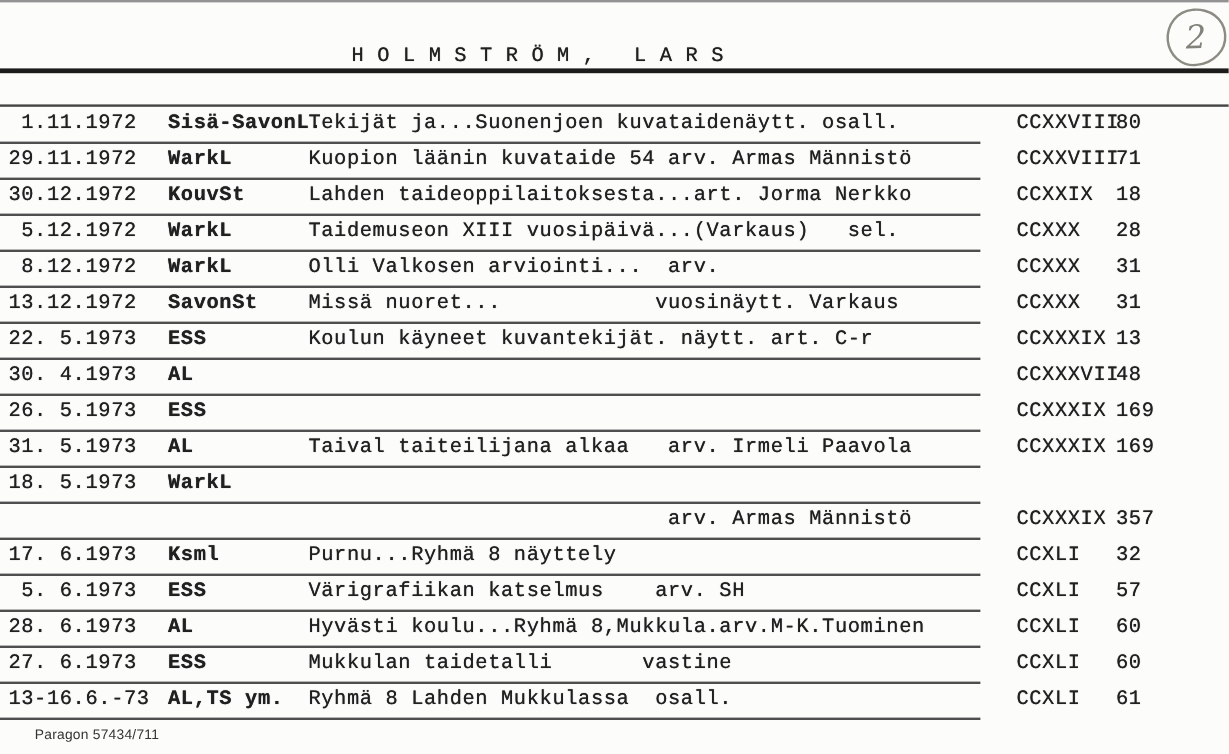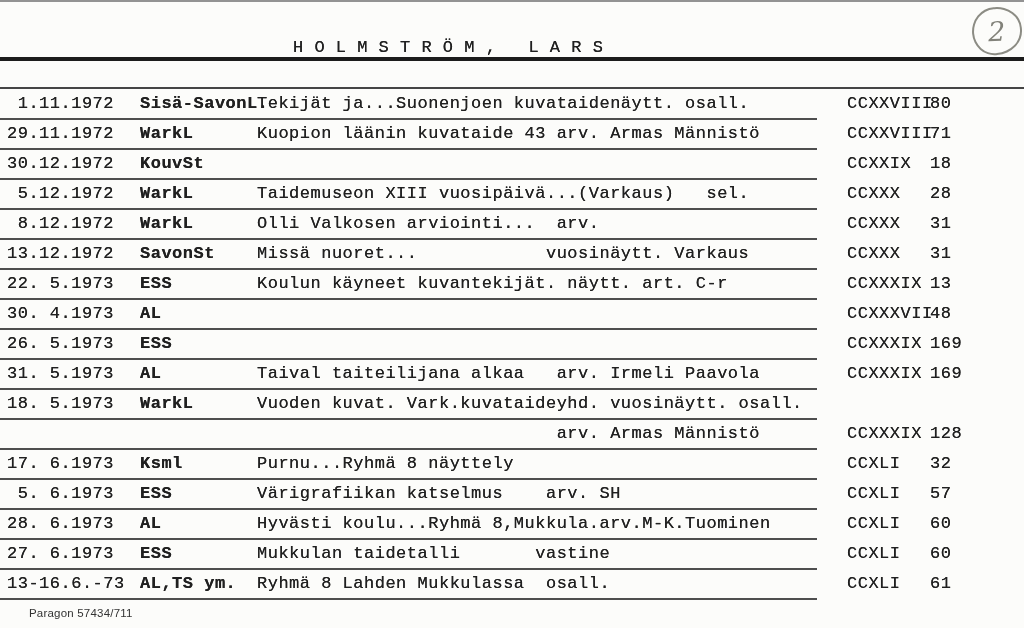--- a/index.html
+++ b/index.html
@@ -82,27 +82,28 @@
     <div class="row">
     <span class="cell c-date"> 1.11.1972</span>
     <span class="cell c-source">Sisä-SavonL.</span>
     <span class="cell c-desc">Tekijät ja...Suonenjoen kuvataidenäytt. osall.</span>
     <span class="cell c-ref">CCXXVIII</span>
     <span class="cell c-page">80</span>
   </div>
     <div class="row">
     <span class="cell c-date">29.11.1972</span>
     <span class="cell c-source">WarkL</span>
-    <span class="cell c-desc">Kuopion läänin kuvataide 43 arv. Armas Männistö</span>
+    <span class="cell c-desc">Kuopion läänin kuvataide 54 arv. Armas Männistö</span>
     <span class="cell c-ref">CCXXVIII</span>
     <span class="cell c-page">71</span>
   </div>
     <div class="row">
     <span class="cell c-date">30.12.1972</span>
     <span class="cell c-source">KouvSt</span>
+    <span class="cell c-desc">Lahden taideoppilaitoksesta...art. Jorma Nerkko</span>
     <span class="cell c-ref">CCXXIX</span>
     <span class="cell c-page">18</span>
   </div>
     <div class="row">
     <span class="cell c-date"> 5.12.1972</span>
     <span class="cell c-source">WarkL</span>
     <span class="cell c-desc">Taidemuseon XIII vuosipäivä...(Varkaus)   sel.</span>
     <span class="cell c-ref">CCXXX</span>
     <span class="cell c-page">28</span>
   </div>
@@ -142,30 +143,29 @@
     <div class="row">
     <span class="cell c-date">31. 5.1973</span>
     <span class="cell c-source">AL</span>
     <span class="cell c-desc">Taival taiteilijana alkaa   arv. Irmeli Paavola</span>
     <span class="cell c-ref">CCXXXIX</span>
     <span class="cell c-page">169</span>
   </div>
     <div class="row">
     <span class="cell c-date">18. 5.1973</span>
     <span class="cell c-source">WarkL</span>
-    <span class="cell c-desc">Vuoden kuvat. Vark.kuvataideyhd. vuosinäytt. osall.</span>
     <span class="cell c-ref"></span>
     <span class="cell c-page"></span>
   </div>
     <div class="row">
     <span class="cell c-date"></span>
     <span class="cell c-source"></span>
     <span class="cell c-desc">                            arv. Armas Männistö</span>
     <span class="cell c-ref">CCXXXIX</span>
-    <span class="cell c-page">128</span>
+    <span class="cell c-page">357</span>
   </div>
     <div class="row">
     <span class="cell c-date">17. 6.1973</span>
     <span class="cell c-source">Ksml</span>
     <span class="cell c-desc">Purnu...Ryhmä 8 näyttely</span>
     <span class="cell c-ref">CCXLI</span>
     <span class="cell c-page">32</span>
   </div>
     <div class="row">
     <span class="cell c-date"> 5. 6.1973</span>

